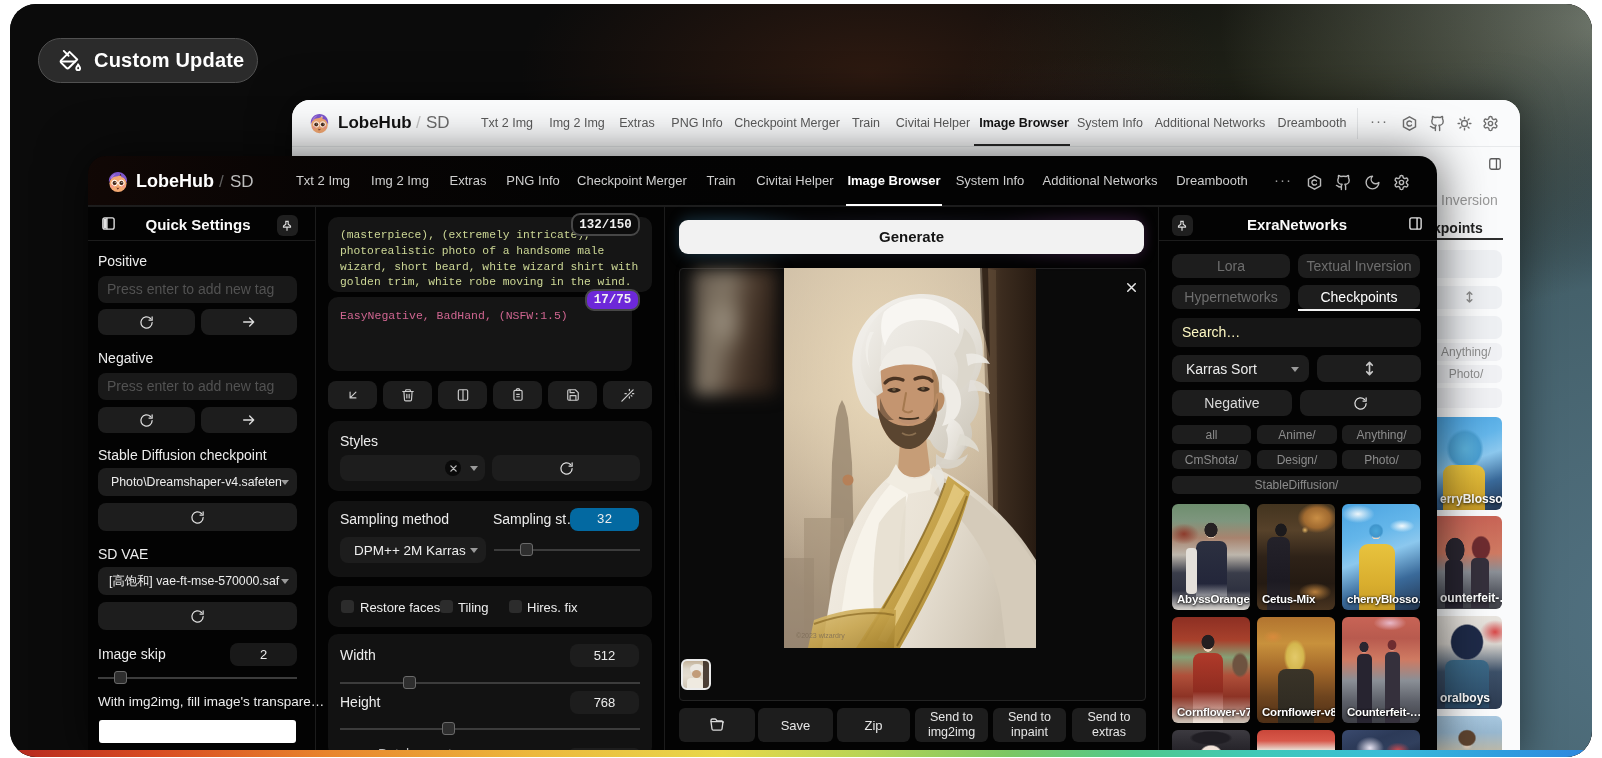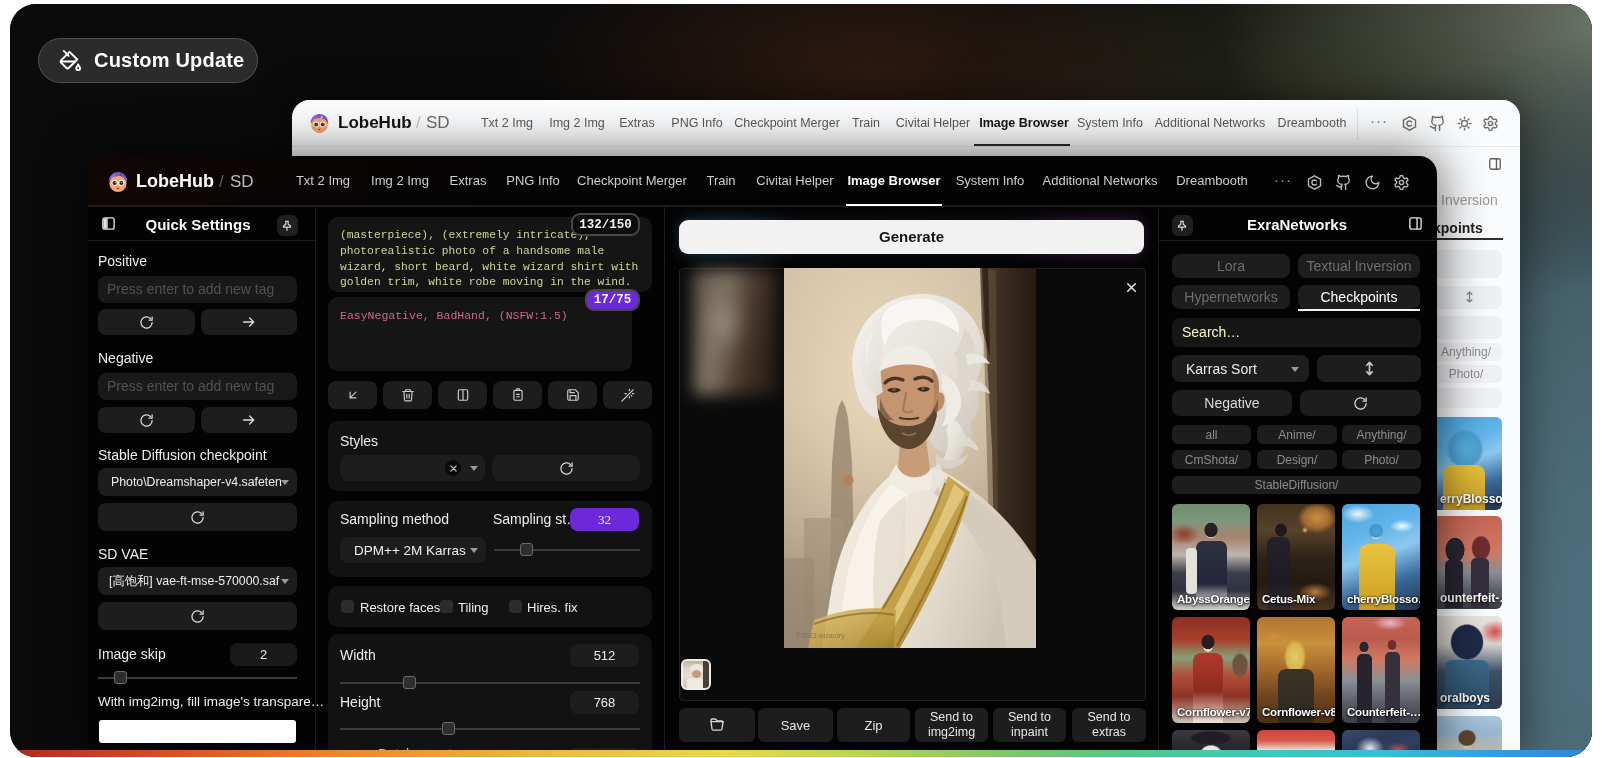--- a/index.html
+++ b/index.html
@@ -431,21 +431,21 @@
       </div>
       <div class="btn" style="left:404px;top:299px;width:148px;height:26px;z-index:2">
         <svg width="15" height="15" viewBox="0 0 24 24" fill="none" stroke="#dedede" stroke-width="2" stroke-linecap="round">
             <path d="M21 12a9 9 0 1 1-2.6-6.3"></path>
             <path d="M21 3v5h-5"></path>
           </svg>
       </div>
       <div class="panel" style="left:240px;top:345px;width:324px;height:76px"></div>
       <span class="label" style="left:252px;top:355px;font-family:'Liberation Sans';z-index:2">Sampling method</span>
       <span class="label" style="left:405px;top:355px;font-family:'Liberation Sans';z-index:2">Sampling st…</span>
-      <div class="input" style="left:482px;top:352px;width:69px;height:23px;background:#6d28d9;text-align:center;color:#ececec;font-size:13px;line-height:23px;font-family:Liberation Serif, serif;z-index:2">32</div>
+      <div class="input" style="left:482px;top:352px;width:69px;height:23px;background:#0369a1;text-align:center;color:#ececec;font-size:13px;line-height:23px;font-family:Liberation Mono, monospace;z-index:2">32</div>
       <div class="sel" style="left:252px;top:381px;width:146px;height:26px;z-index:2;font-family:'Liberation Sans'">
         <span style="margin-left:14px;font-size:13.5px">DPM++ 2M Karras</span>
         <span class="caret" style="position:absolute;right:8px;top:11px"></span>
       </div>
       <div class="slider-track" style="left:406px;top:393px;width:146px;z-index:2"></div>
       <div class="slider-handle" style="left:432px;top:387px;z-index:2"></div>
       <div class="panel" style="left:240px;top:430px;width:324px;height:41px"></div>
       <div style="position:absolute;left:253px;top:444px;width:13px;height:13px;background:#2c2c2c;border-radius:3.5px;z-index:2"></div>
       <span class="label" style="left:272px;top:444px;font-family:Liberation Sans, sans-serif;z-index:2;font-size:13px">Restore faces</span>
       <div style="position:absolute;left:352px;top:444px;width:13px;height:13px;background:#2c2c2c;border-radius:3.5px;z-index:2"></div>

